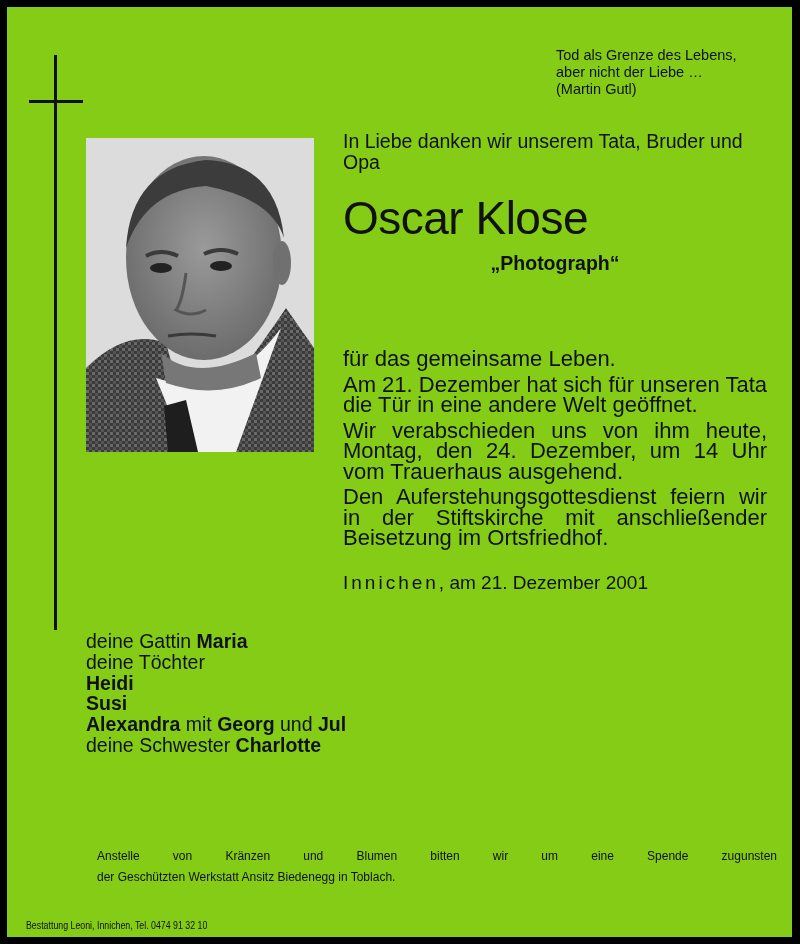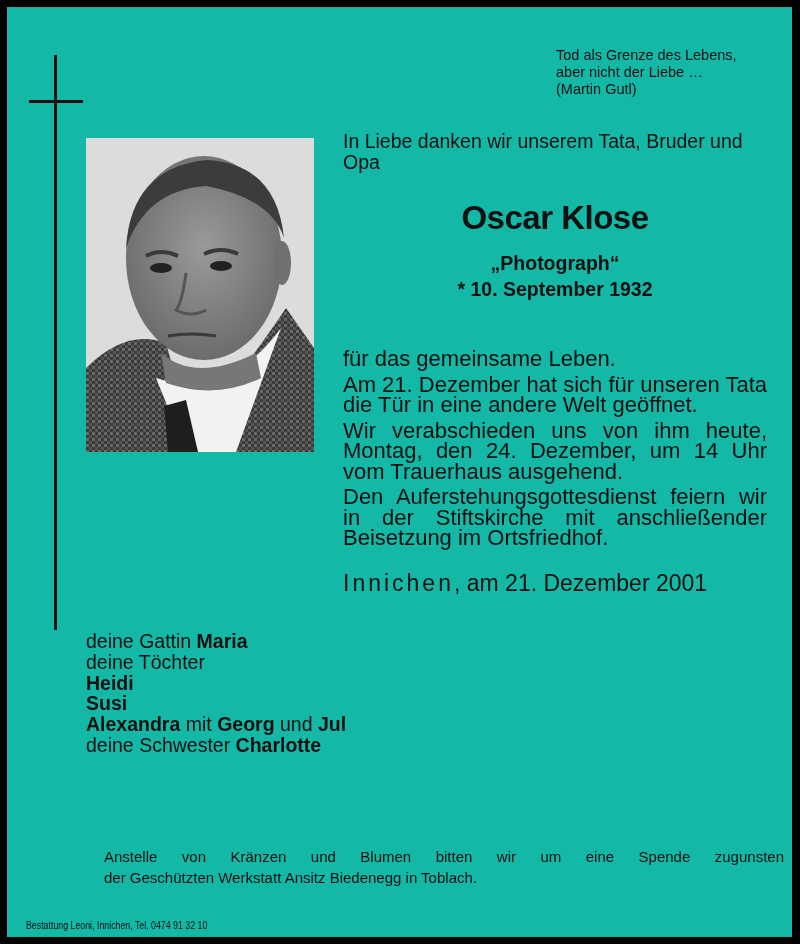--- a/index.html
+++ b/index.html
@@ -1,35 +1,35 @@
 <!DOCTYPE html>
 <html><head>
 <meta charset="utf-8">
 <style>
   html, body { margin: 0; padding: 0; }
   body { width: 800px; height: 944px; background: #000; position: relative; overflow: hidden; font-family: "Liberation Sans", sans-serif; color: #111; }
-  .page { position: absolute; left: 7px; top: 7px; width: 785px; height: 930px; background: #14b8a6; }
+  .page { position: absolute; left: 7px; top: 7px; width: 785px; height: 930px; background: #84cc16; }
   .cross-v { position: absolute; left: 47px; top: 48px; width: 3px; height: 575px; background: #111; }
   .cross-h { position: absolute; left: 22px; top: 93px; width: 54px; height: 3px; background: #111; }
   .motto { position: absolute; left: 549px; top: 40px; font-size: 14.5px; line-height: 17px; }
   .motto .author { display: block; text-align: left; padding-right: 27px; }
   .photo { position: absolute; left: 79px; top: 131px; width: 228px; height: 314px; background: #d9d9d9; overflow: hidden; }
   .intro { position: absolute; left: 336px; top: 124px; width: 424px; font-size: 19.5px; line-height: 21px; }
-  .name { position: absolute; left: 336px; top: 184px; width: 424px; text-align: center; font-weight: bold; font-size: 33px; line-height: 54px; letter-spacing: -0.5px; }
+  .name { position: absolute; left: 336px; top: 184px; width: 424px; font-weight: normal; font-size: 46px; line-height: 54px; letter-spacing: -0.5px; }
   .subtitle { position: absolute; left: 336px; top: 245px; width: 424px; text-align: center; font-weight: bold; font-size: 19.5px; line-height: 22px; }
   .dates { position: absolute; left: 336px; top: 272px; width: 424px; text-align: center; font-weight: bold; font-size: 19.5px; line-height: 21px; }
   .body-text { position: absolute; left: 336px; top: 342px; width: 424px; font-size: 22px; line-height: 20.5px; }
   .body-text p { margin: 0 0 5px 0; text-align: justify; text-align-last: left; }
-  .place { position: absolute; left: 336px; top: 565px; font-size: 23px; line-height: 22px; }
+  .place { position: absolute; left: 336px; top: 565px; font-size: 19px; line-height: 22px; }
   .place .spaced { letter-spacing: 3px; }
   .family { position: absolute; left: 79px; top: 624px; font-size: 19.5px; line-height: 22px; }
   .family .lead { margin-bottom: 3px; }
   .family .line { line-height: 20.8px; }
   .family b { font-weight: bold; }
-  .donation { position: absolute; left: 97px; top: 839px; width: 680px; font-size: 15px; line-height: 21px; }
+  .donation { position: absolute; left: 90px; top: 839px; width: 680px; font-size: 12px; line-height: 21px; }
   .donation .l1 { text-align: justify; text-align-last: justify; }
   .footer { position: absolute; left: 19px; top: 913px; font-size: 10px; line-height: 12px; font-family: "Liberation Sans", sans-serif; transform: scaleX(0.88); transform-origin: left; }
 </style>
 </head>
 <body>
 
 <div class="page">
 
   <div>
     <div class="cross-v"></div>
@@ -81,21 +81,20 @@
 
       <path d="M82 198 Q105 194 130 198" stroke="#3a3a3a" stroke-width="3" fill="none"></path>
     </svg>
   </div>
 
   <div class="intro">In Liebe danken wir unserem Tata, Bruder und Opa</div>
 
   <div class="name">Oscar Klose</div>
   <div class="subtitle">„Photograph“</div>
   <div class="dates">
-    <div>* 10. September 1932</div>
   </div>
 
   <div class="body-text">
     <p>für das gemeinsame Leben.</p>
     <p>Am 21. Dezember hat sich für unseren Tata die Tür in eine andere Welt geöffnet.</p>
     <p>Wir verabschieden uns von ihm heute, Montag, den 24. Dezember, um 14 Uhr vom Trauerhaus ausgehend.</p>
     <p>Den Auferstehungsgottesdienst feiern wir in der Stiftskirche mit anschließender Beisetzung im Ortsfriedhof.</p>
   </div>
 
   <div class="place">

